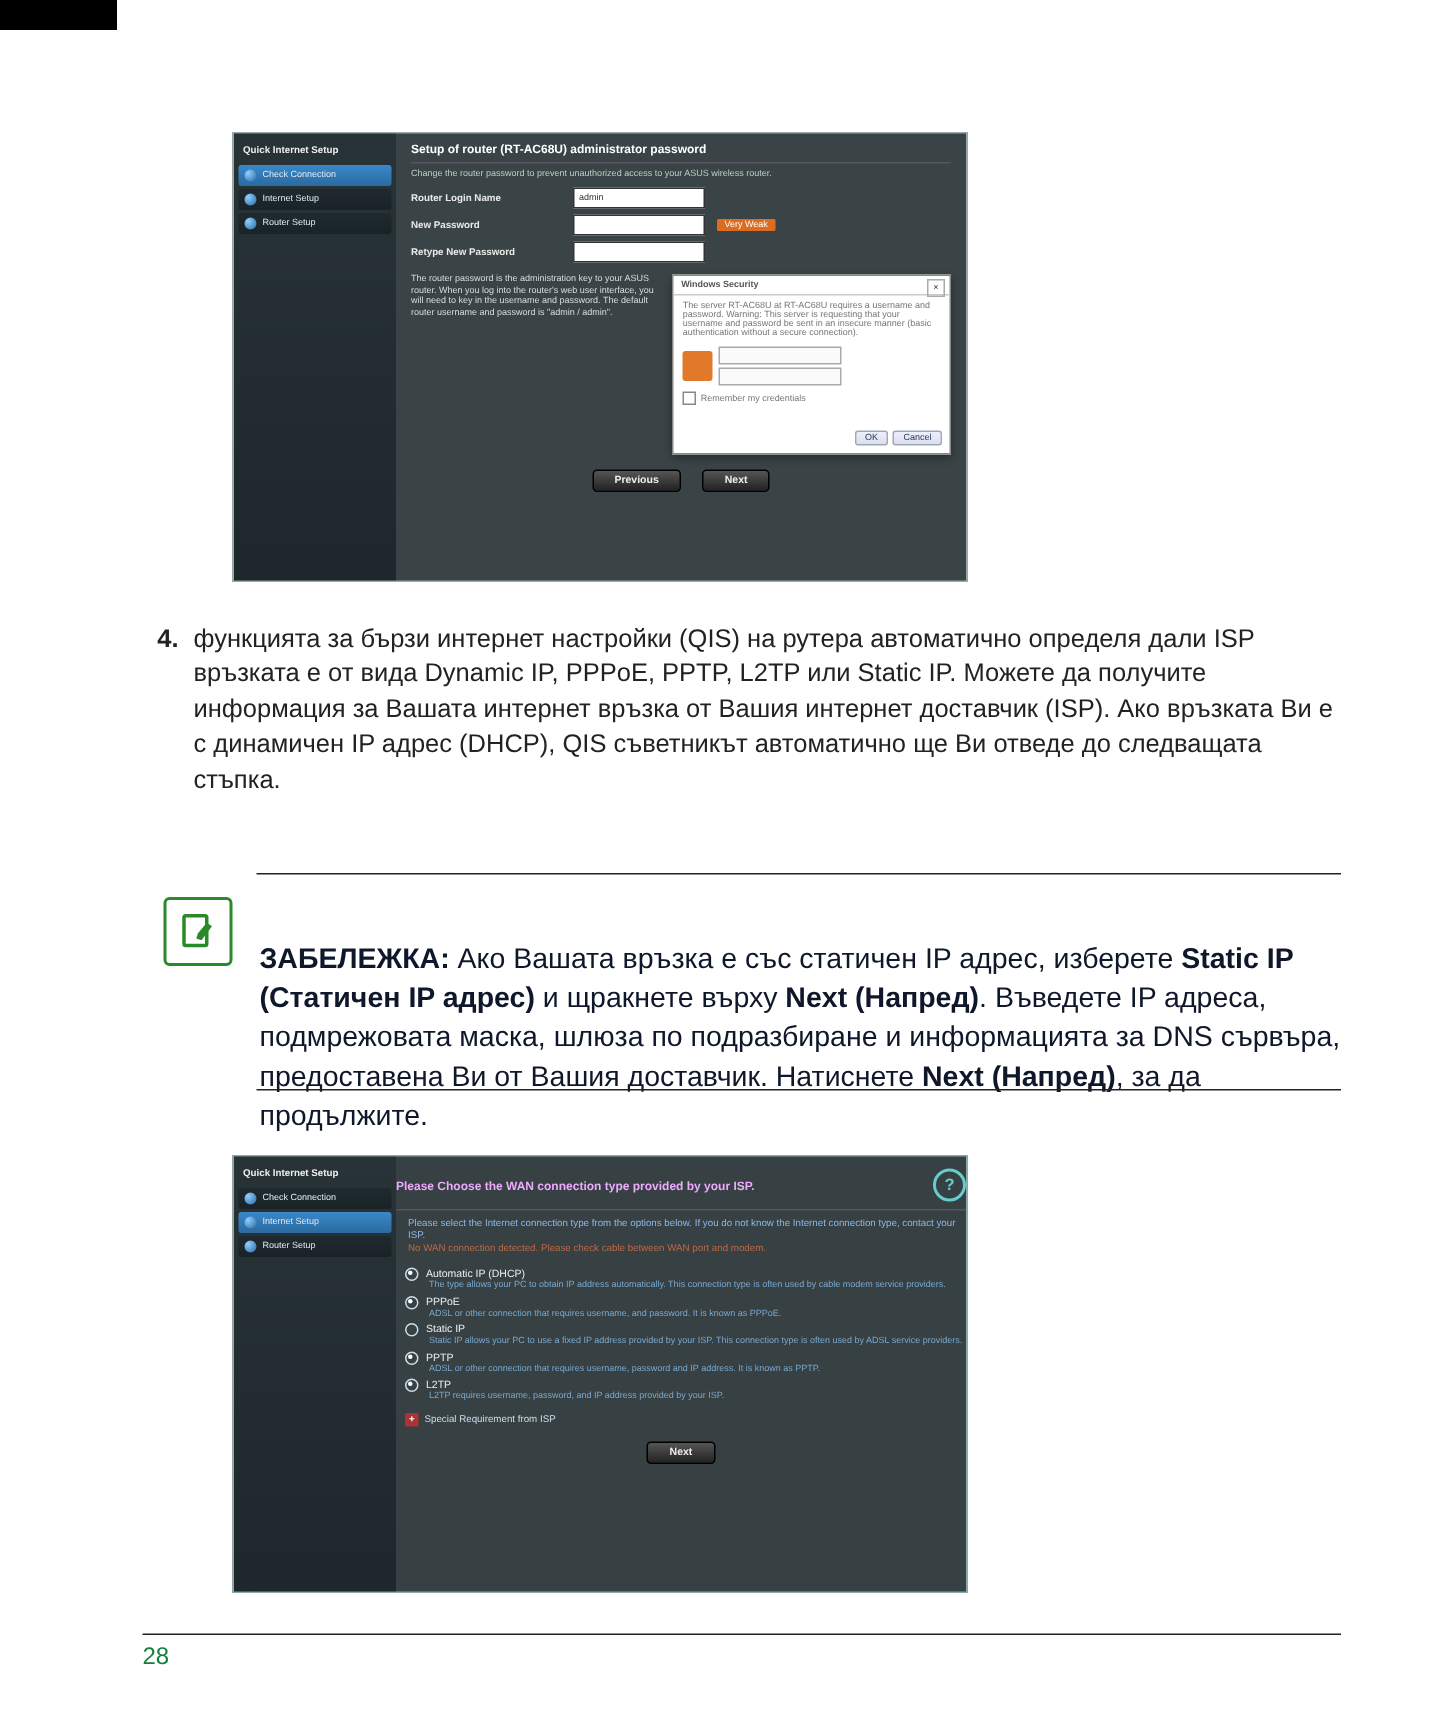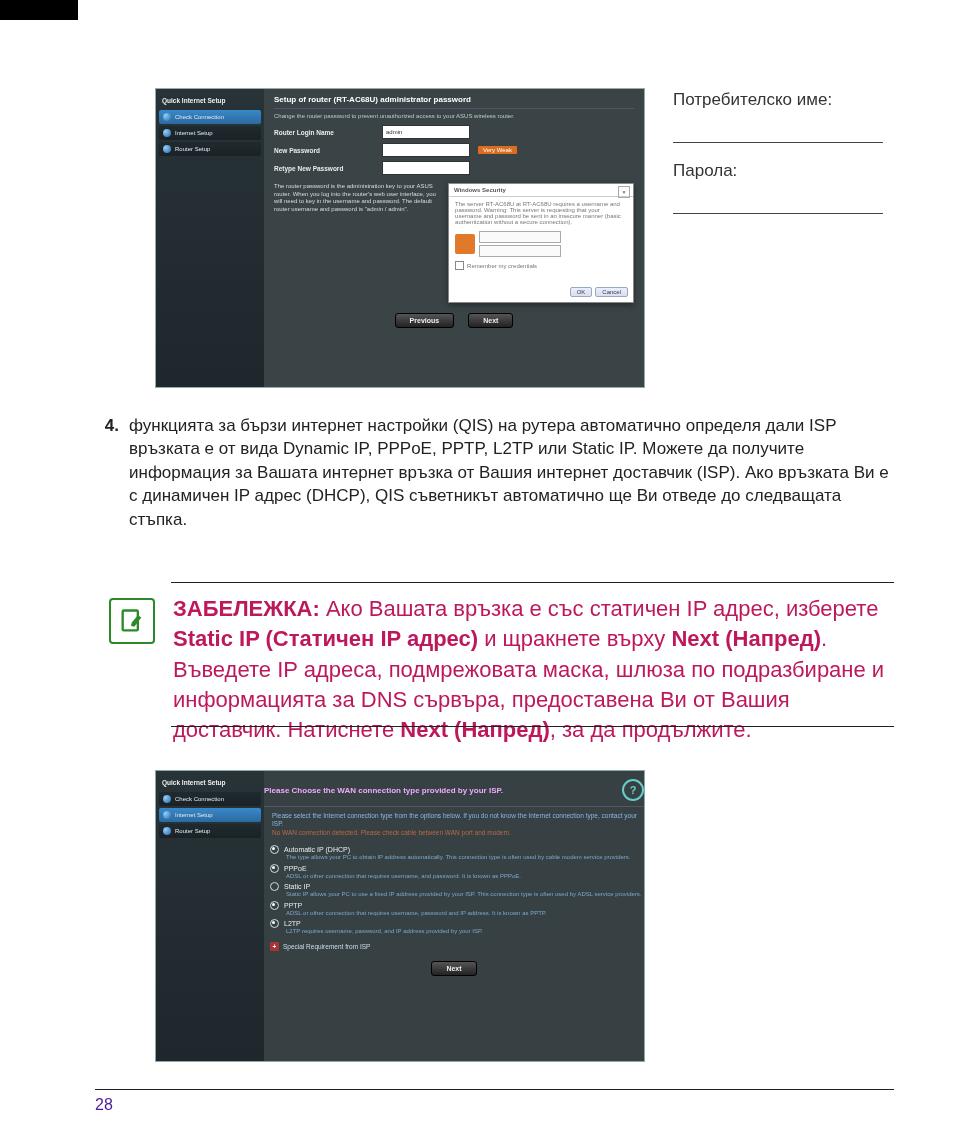--- a/index.html
+++ b/index.html
@@ -151,21 +151,21 @@
     border-radius: 4px;
     display:flex; align-items:center; justify-content:center;
     color:#2a8a2a;
     margin-top:4px;
     flex-shrink:0;
     margin-left:14px;
   }
   .note-icon svg { width: 28px; height: 28px; }
   .note-text {
     flex:1;
-    font-size:22px; line-height:1.38; color:#be185d;
+    font-size:19px; line-height:1.38; color:#0f172a;margin-top:33px;
   }
   .note-rule-bot {
     position:absolute; left:76px; right:0; top:726px; height:1px; background:#222;
   }
 
   
   .shot2 {
     position: absolute;
     left: 60px;
     top: 770px;
@@ -198,21 +198,21 @@
   .opt-desc { font-size:6px; color:#7aa8cf; margin-left:16px; line-height:1.25;}
   .specreq { display:flex;align-items:center;gap:4px;margin:6px 0 0 6px; font-size:6.5px;}
   .specreq .plus{ width:9px;height:9px;background:#a33;color:#fff;display:flex;align-items:center;justify-content:center;font-weight:bold;border-radius:1px;}
   .shot2-next { display:flex; justify-content:center; margin-top:10px;}
 
   .page-num {
     position: absolute;
     left: 95px;
     bottom: 26px;
     font-size: 16px;
-    color: #4c1d95;
+    color: #15803d;
   }
   .page-num-rule{
     position:absolute; left:95px; right:60px; bottom:50px; height:1px; background:#222;
   }
 </style>
 </head>
 <body>
 
 <div class="page">
   <div class="left-margin"></div>
@@ -283,26 +283,20 @@
             </div>
           </div>
 
           <div class="nav-btns">
             <div class="nav-btn">Previous</div>
             <div class="nav-btn">Next</div>
           </div>
         </div>
       </div>
 
-      <div class="cred-block">
-        <div>Потребителско име:</div>
-        <div class="cred-line"></div>
-        <div>Парола:</div>
-        <div class="cred-line"></div>
-      </div>
     </div>
 
     <div class="step4">
       <div class="num">4.</div>
       <div class="txt">
         <span>функцията за бързи интернет настройки (QIS) на рутера автоматично определя дали ISP връзката е от вида </span><b>Dynamic IP, PPPoE, PPTP, L2TP</b><span> или </span><b>Static IP</b><span>. Можете да получите информация за Вашата интернет връзка от Вашия интернет доставчик (ISP). Ако връзката Ви е с динамичен IP адрес (DHCP), QIS съветникът автоматично ще Ви отведе до следващата стъпка.</span>
       </div>
     </div>
 
     <div class="note-rule-top"></div>

